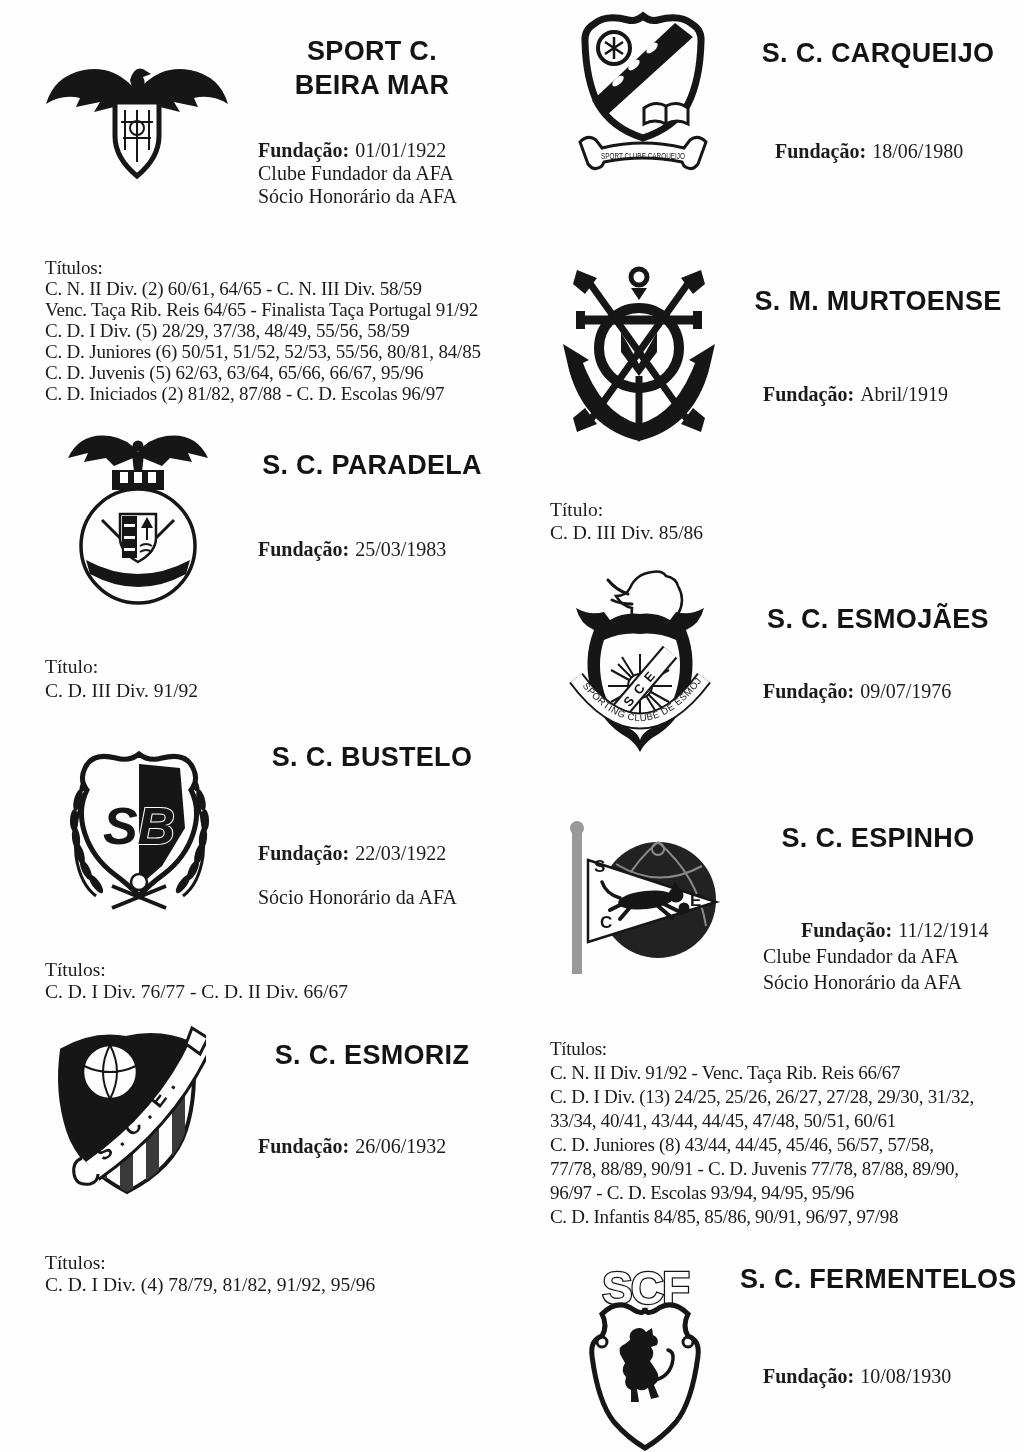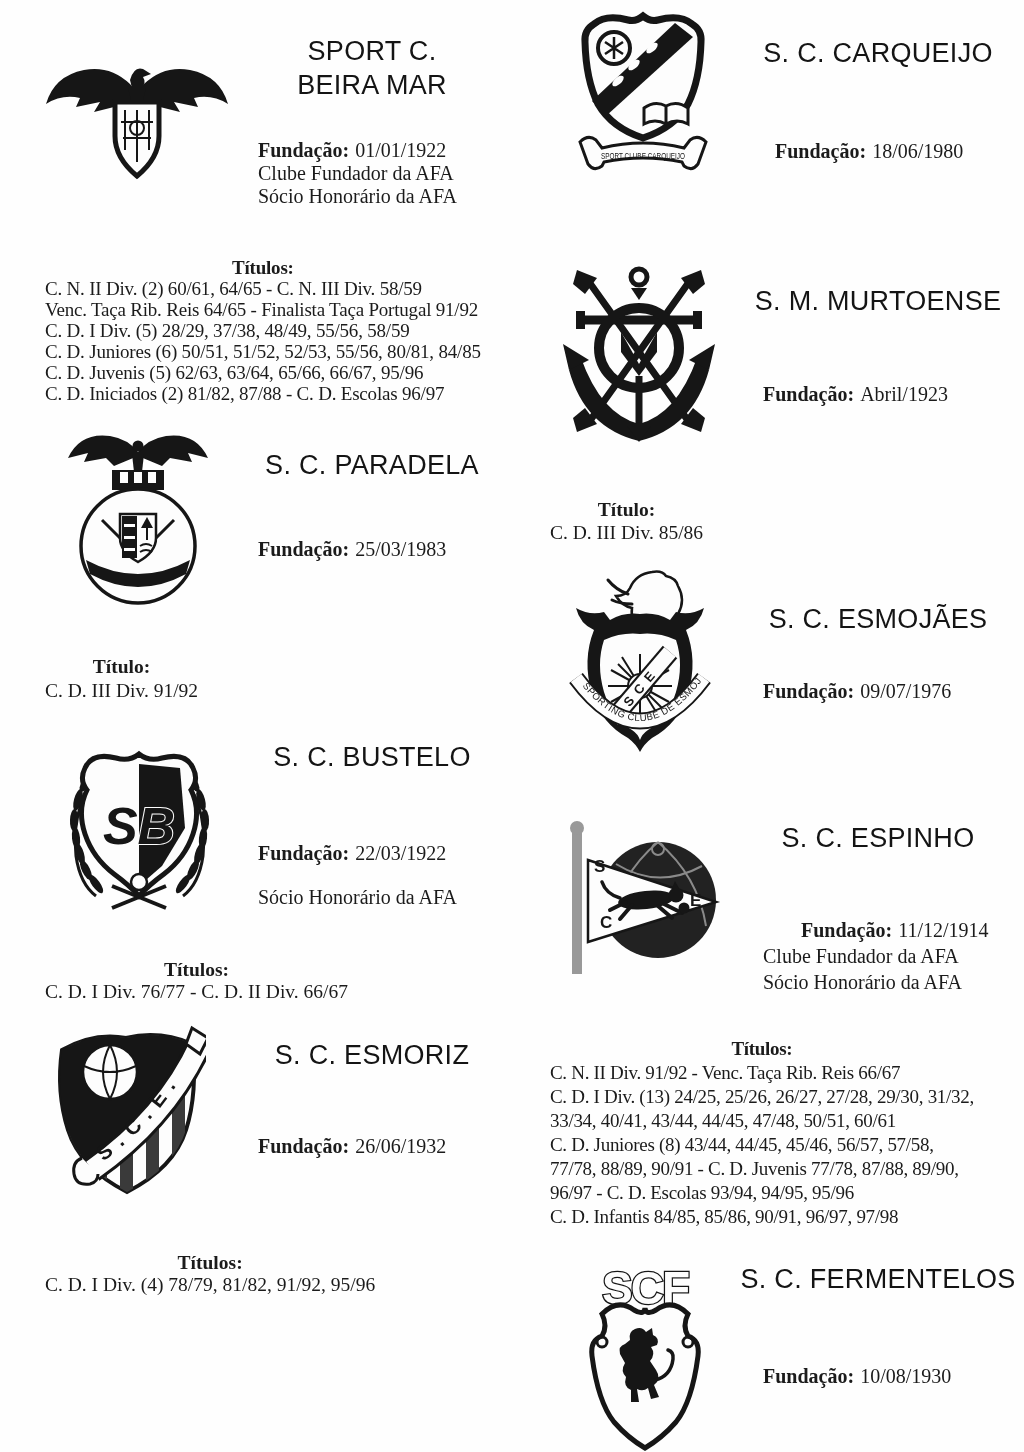--- a/index.html
+++ b/index.html
@@ -6,27 +6,27 @@
   html,body { background:#ffffff; }
   .page {
     position:relative; width:1024px; height:1452px;
     background:#fefefe; color:#1b1b1b; overflow:hidden;
     font-family:"Liberation Serif", serif;
   }
   .layer { position:absolute; inset:0; }
   .crest { position:absolute; }
   .club-name {
     position:absolute; font-family:"Liberation Sans", sans-serif;
-    font-weight:normal; font-size:27px; line-height:34px;
+    font-weight:bold; font-size:27px; line-height:34px;
     text-align:center; color:#141414; white-space:nowrap; letter-spacing:0.3px;
   }
   .body-line { position:absolute; font-size:20px; white-space:nowrap; color:#1b1b1b; }
   .lbl { font-weight:bold; margin-right:6px; }
   .titles-block { position:absolute; white-space:nowrap; color:#1b1b1b; }
-  .titles-label { font-weight:bold;text-align:center; }
+  .titles-label { font-weight:normal; }
   .t-beira    { font-size:19px; line-height:21px; letter-spacing:-0.2px; }
   .t-espinho  { font-size:19px; line-height:24px; letter-spacing:-0.3px; }
   .t-single22 { font-size:19.5px; line-height:22px; }
   .t-single23 { font-size:19.5px; line-height:23px; }
   .t-single24 { font-size:19.5px; line-height:24px; }
   svg text { font-family:"Liberation Sans", sans-serif; }
 </style>
 </head>
 <body>
 
@@ -113,21 +113,21 @@
         <path d="M58,72 L76,104 L94,72 L94,92 L76,116 L58,92 Z" fill="#161616"></path>
         <path d="M18,98 Q38,154 76,164 Q114,154 134,98 L146,110 Q130,168 76,181 Q22,168 6,110 Z" fill="#161616"></path>
         <polygon points="6,110 0,84 26,100" fill="#161616"></polygon>
           <polygon points="146,110 152,84 126,100" fill="#161616"></polygon>
         <line x1="76" y1="116" x2="76" y2="170" stroke="#161616" stroke-width="7"></line>
         <polygon points="64,166 88,166 76,182" fill="#161616"></polygon>
       </svg>
     </div>
     <h2 class="club-name" style="left:750px;top:284px;width:256px;">S. M. MURTOENSE</h2>
     <p class="body-line" style="left:763px;top:383px;">
-      <strong class="lbl">Fundação:</strong><span>Abril/1923</span>
+      <strong class="lbl">Fundação:</strong><span>Abril/1919</span>
     </p>
     <div class="titles-block t-single23" style="left:550px;top:498px;">
       <div class="titles-label">Título:</div>
       <div>C. D. III Div. 85/86</div>
     </div>
   </section>
 
   <section class="layer">
     <div class="crest" style="left:58px;top:422px;">
       <svg width="160" height="185" viewBox="0 0 160 185">

